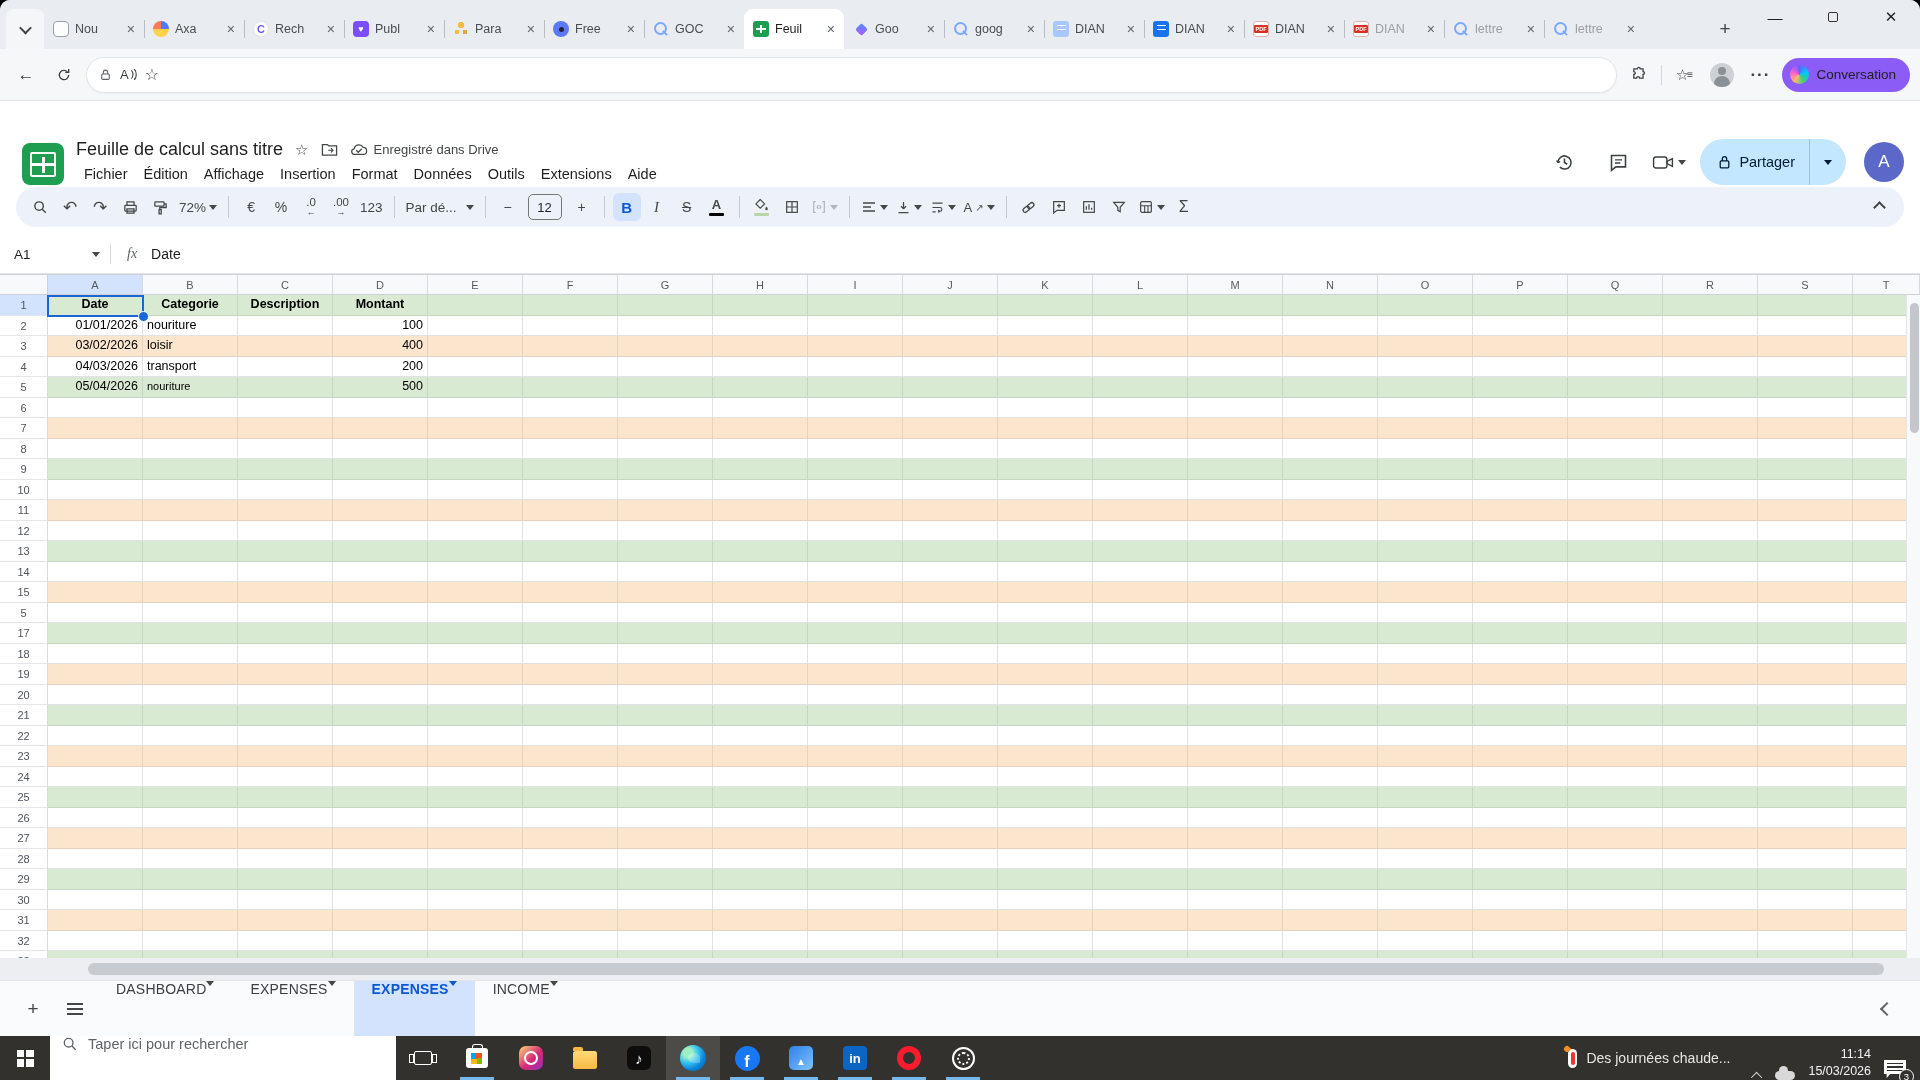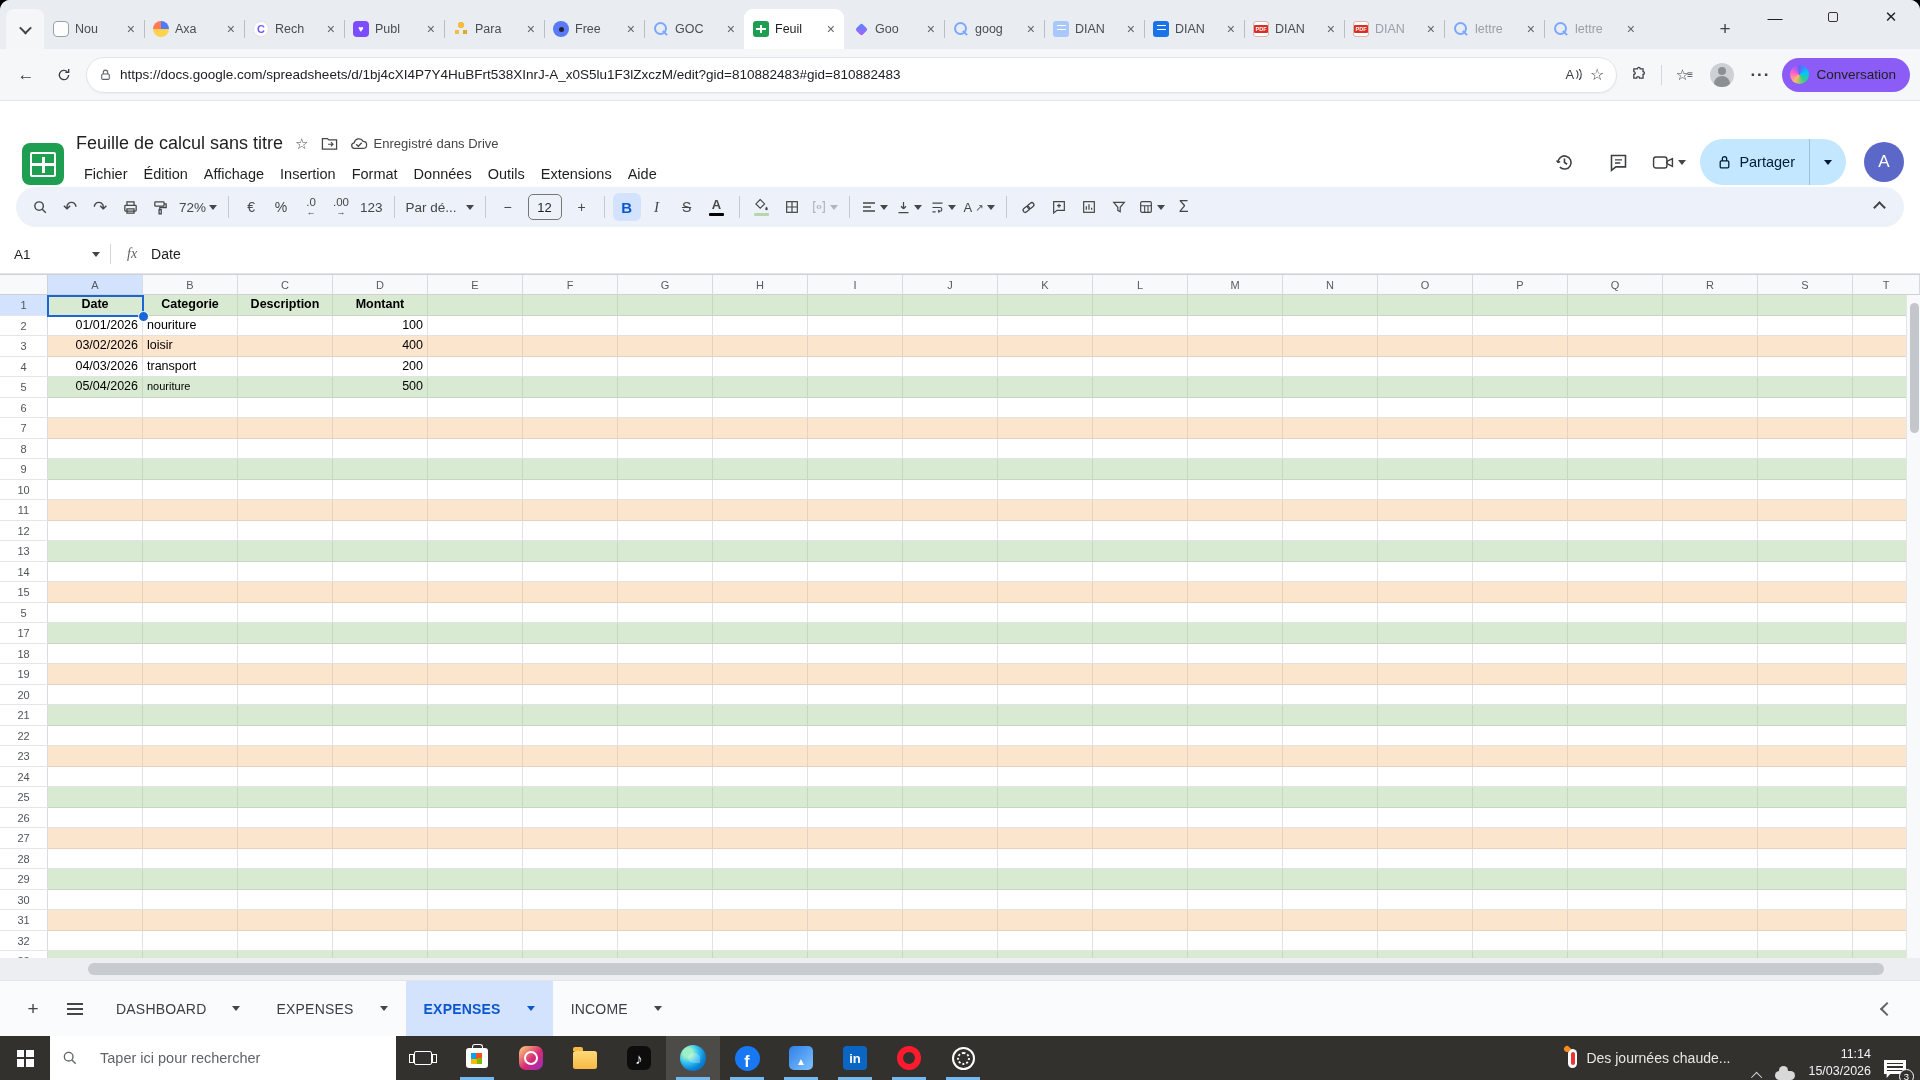--- a/index.html
+++ b/index.html
@@ -60,21 +60,21 @@
 
 
 .sheader{height:84px;background:#fff;display:flex;align-items:flex-end;padding:0 16px}
 .slogo{width:42px;height:42px;background:#1e9e50;border-radius:8px;position:relative;margin:0 12px 0 6px;flex:0 0 42px}
 .slogo::after{content:"";position:absolute;inset:9px 8px 8px 8px;background:linear-gradient(#fff,#fff) center/22px 3px no-repeat,linear-gradient(#fff,#fff) center/3px 16px no-repeat;border:2.5px solid #fff;border-radius:2px}
 .stitleblock{flex:1;min-width:0}
 .strow{display:flex;align-items:center;gap:12px}
 .stitle{font-size:18px;color:#1f1f1f}
 .hicn{color:#444746;font-size:15px;display:flex;align-items:center}
 .saved{display:flex;align-items:center;gap:6px;color:#444746;font-size:13px}
-.menubar{display:flex;margin-top:9px}
+.menubar{display:flex;margin-top:3px}
 .menuitem{font-size:14.5px;color:#1f1f1f;padding:3px 8px;border-radius:6px}
 .hright{display:flex;align-items:center;gap:14px}
 .hbtn{width:40px;height:40px;display:flex;align-items:center;justify-content:center;border-radius:50%;color:#3c4043}
 .camwrap{display:flex;align-items:center;gap:4px}
 .sharebtn{height:46px;background:#c2e7ff;border-radius:23px;display:flex;align-items:center;color:#001d35}
 .sharemain{display:flex;align-items:center;gap:8px;padding:0 14px 0 18px;font-size:14.5px;font-weight:500}
 .sharedd{padding:0 14px;border-left:1px solid rgba(0,29,53,.18);height:100%;display:flex;align-items:center}
 .avatar-big{width:40px;height:40px;border-radius:50%;background:#5b68c7;color:#fff;font-size:17px;display:flex;align-items:center;justify-content:center;margin-left:4px}
 .caret{width:0;height:0;border-left:4.5px solid transparent;border-right:4.5px solid transparent;border-top:5.5px solid #444746}
 .caret.blue{border-top-color:#001d35}
@@ -126,31 +126,31 @@
 
 
 .hscroll{height:22px;background:#eceef1;position:relative}
 .hthumb{position:absolute;top:5px;left:88px;right:36px;height:12px;border-radius:6px;background:#c7cacf}
 
 
 .sheettabs{height:56px;background:#fafbfd;border-top:1px solid #e3e5e8;display:flex;align-items:center;padding:0 14px;gap:4px}
 .stbtn{width:38px;height:38px;display:flex;align-items:center;justify-content:center;color:#444746;font-size:19px;border-radius:50%}
 .hamb{width:16px;height:12px;border-top:2px solid #444746;border-bottom:2px solid #444746;position:relative}
 .hamb::after{content:"";position:absolute;top:3px;left:0;right:0;height:2px;background:#444746}
-.stab{height:100%;display:flex;align-items:center;gap:26px;padding:0 18px;font-size:14px;font-weight:500;color:#3c4043;letter-spacing:.2px}
+.stab{height:100%;display:flex;gap:0;padding:0 18px;font-size:14px;font-weight:500;color:#3c4043;letter-spacing:.2px}
 .stab.active{background:#d3e3fd;color:#0b57d0;font-weight:700}
 .stab.active .caret{border-top-color:#0b57d0}
 .stchev{margin-left:auto;width:10px;height:10px;border-left:2px solid #5f6368;border-bottom:2px solid #5f6368;transform:rotate(45deg);margin-right:14px}
 
 
 .taskbar{height:44px;background:#33312e;display:flex;align-items:stretch;color:#eee}
 .tb-start{width:50px;display:flex;align-items:center;justify-content:center}
 .winlogo{width:17px;height:17px;display:grid;grid-template-columns:1fr 1fr;grid-template-rows:1fr 1fr;gap:1.5px}
 .winlogo i{background:#fff}
-.tb-search{width:346px;background:#fff;display:flex;align-items:center;gap:22px;padding:0 12px;color:#5f6368;font-size:14.5px}
+.tb-search{width:346px;background:#fff;display:flex;gap:10px;padding:0 12px;color:#5f6368;font-size:14.5px}
 .tb-app{width:54px;display:flex;align-items:center;justify-content:center;position:relative}
 .tb-app.running::after{content:"";position:absolute;bottom:0;left:10px;right:10px;height:3px;background:#76b9ed}
 .tb-app.activeapp{background:#4d4b48}
 .appic{width:26px;height:26px;display:flex;align-items:center;justify-content:center;position:relative}
 .ic-taskview{width:18px;height:14px;border:1.6px solid #fff;border-radius:2px;position:relative}
 .ic-taskview::before{content:"";position:absolute;left:-6px;top:2px;width:3px;height:7px;border:1.2px solid #fff}
 .ic-taskview::after{content:"";position:absolute;right:-6px;top:2px;width:3px;height:7px;border:1.2px solid #fff}
 .ic-store{width:22px;height:20px;background:#fff;border-radius:3px;position:relative}
 .ic-store::before{content:"";position:absolute;top:-4px;left:6px;width:9px;height:5px;border:1.5px solid #fff;border-bottom:none;border-radius:3px 3px 0 0}
 .ic-store::after{content:"";position:absolute;top:5px;left:5px;width:11px;height:11px;background:conic-gradient(#f25022 0 25%,#7fba00 25% 50%,#ffb900 50% 75%,#00a4ef 75%)}
@@ -289,21 +289,20 @@
       <svg class="ic" width="16" height="16" viewBox="0 0 24 24">
           <path d="M19 12a7 7 0 1 1-2-4.9" fill="none" stroke="#3c4043" stroke-width="2"></path>
           <path d="M19 3v5h-5" fill="none" stroke="#3c4043" stroke-width="2"></path>
         </svg>
     </div>
     <div class="urlpill">
       <svg class="ic lock" width="13" height="14" viewBox="0 0 24 24">
           <rect x="5" y="10" width="14" height="10" rx="2" fill="none" stroke="#5f6368" stroke-width="2"></rect>
           <path d="M8 10V7a4 4 0 0 1 8 0v3" fill="none" stroke="#5f6368" stroke-width="2"></path>
         </svg>
-      <span class="urltext">https://docs.google.com/spreadsheets/d/1bj4cXI4P7Y4HuBFrt538XInrJ-A_x0S5lu1F3lZxczM/edit?gid=810882483#gid=810882483</span>
       <span class="pillicn">
           <span>A</span>
           <svg class="ic" width="7" height="11" viewBox="0 0 10 16">
             <path d="M2 2c3 3 3 9 0 12M6 0c4 4 4 12 0 16" fill="none" stroke="#3c4043" stroke-width="1.6"></path>
           </svg>
         </span>
       <span class="pillicn" style="font-size:16px">☆</span>
     </div>
     <div class="navbtn">
       <svg class="ic" width="17" height="17" viewBox="0 0 24 24">

